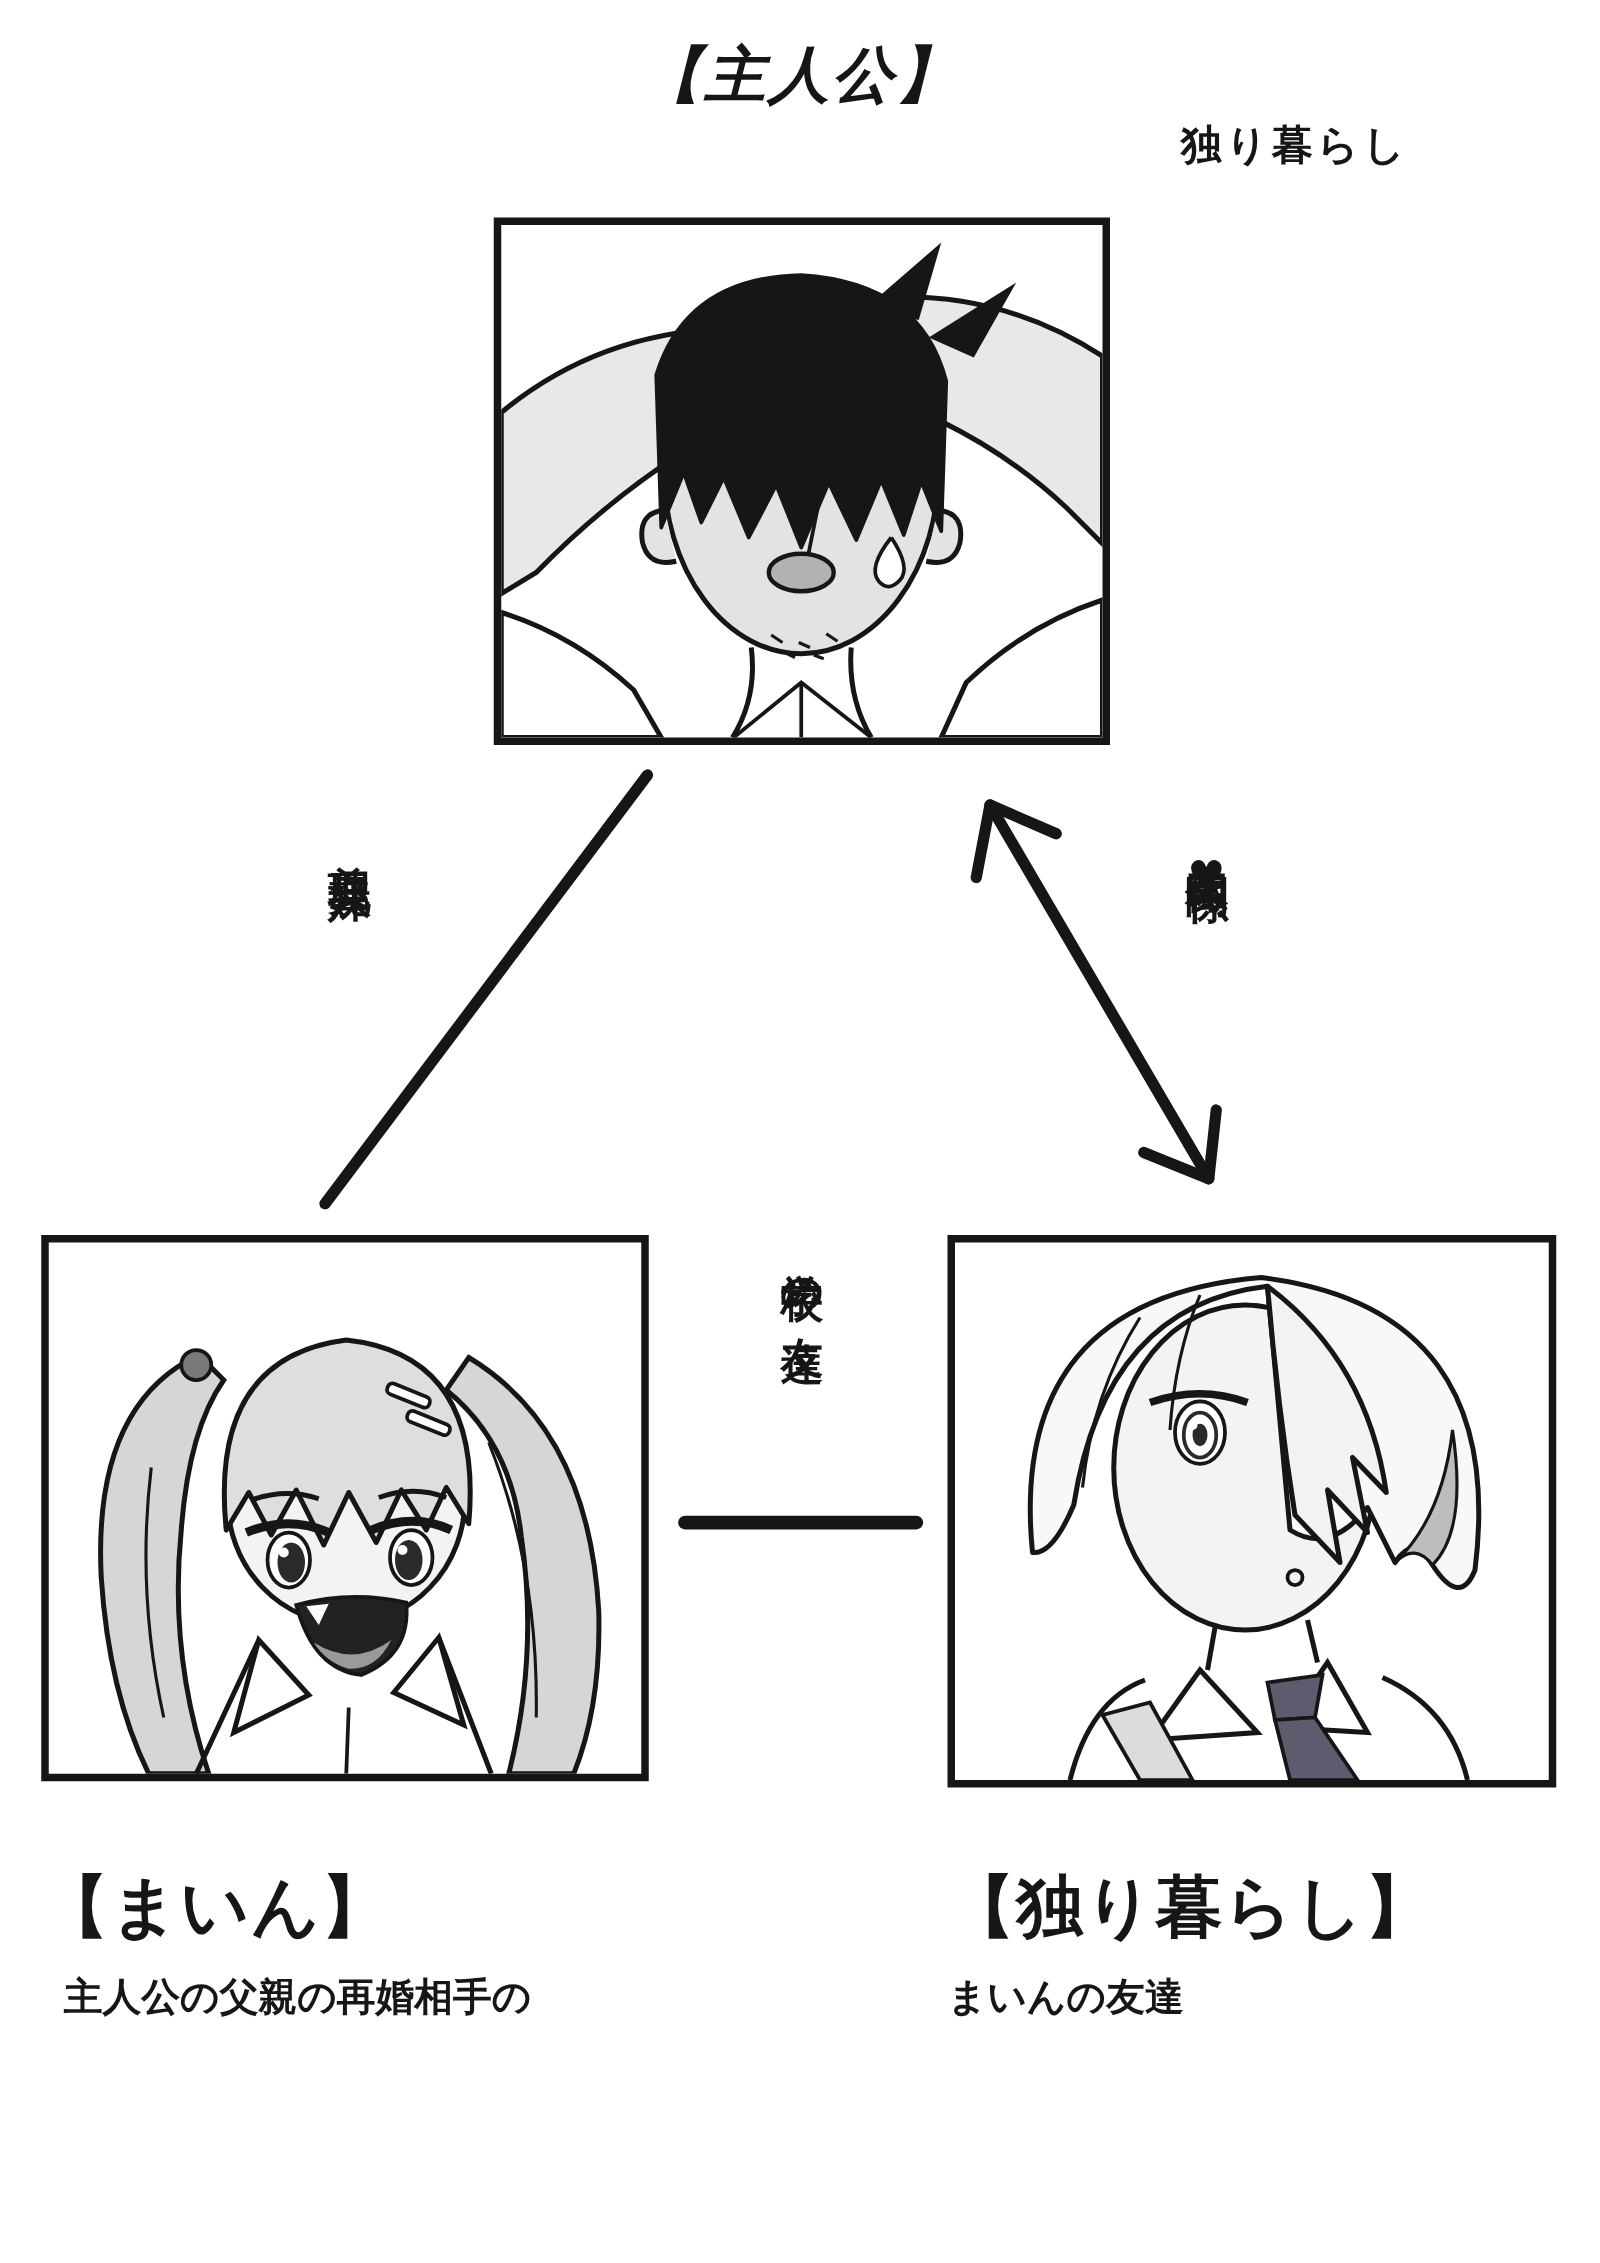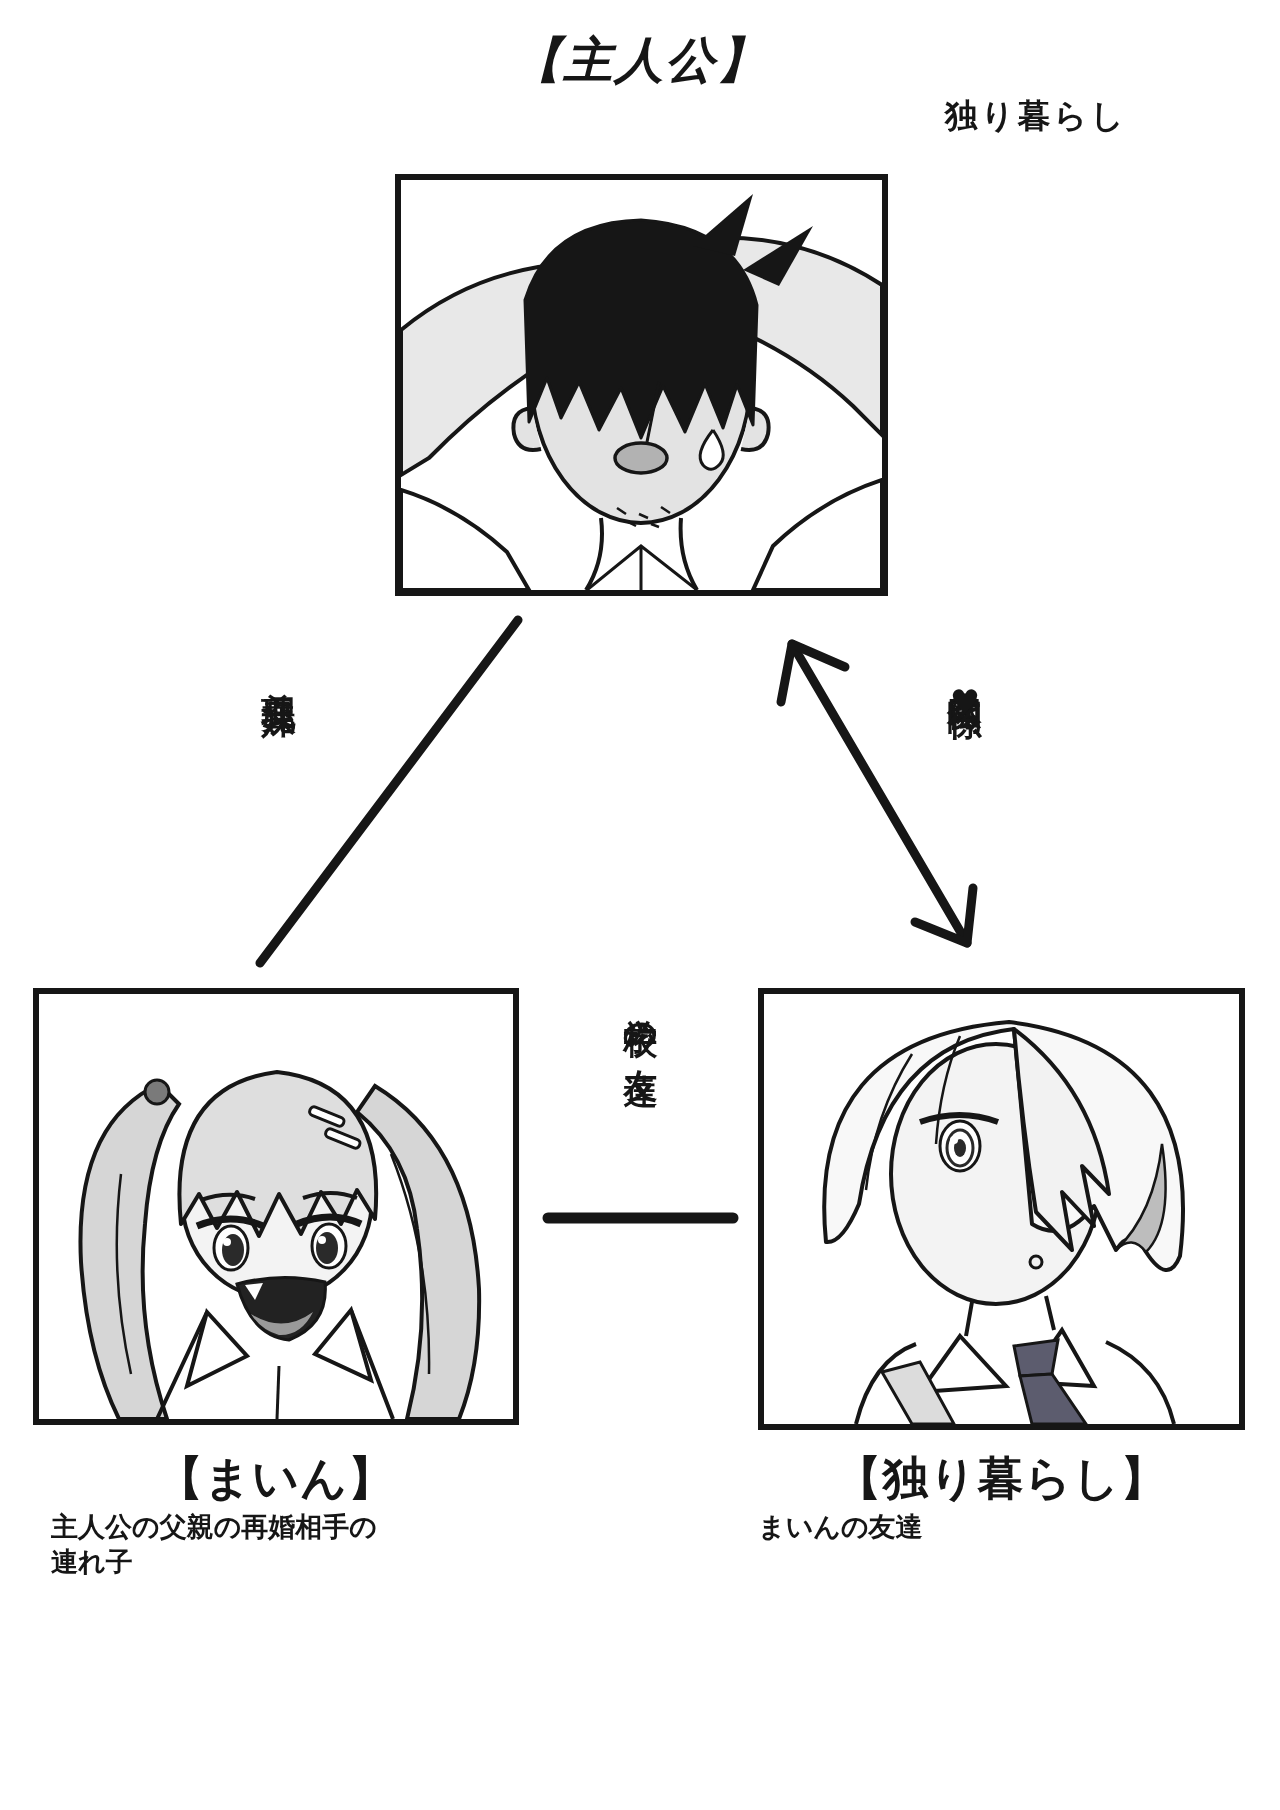--- a/index.html
+++ b/index.html
@@ -29,22 +29,22 @@
     writing-mode:vertical-rl;text-orientation:upright;
     font-size:34px;line-height:1;letter-spacing:4px;
     white-space:nowrap;
   }
   #label-step-siblings{left:262px;top:666px;}
   #label-physical{left:948px;top:666px;}
   #label-school{left:624px;top:992px;}
   .caption{box-sizing:border-box;}
   #caption-main{left:33px;top:1452px;width:486px;}
   #caption-rino{left:758px;top:1452px;width:487px;}
-  .caption-title{font-size:46px;letter-spacing:1px;text-align:center;line-height:1.15;}
-  .caption-desc{font-size:27px;line-height:1.3;margin-top:4px;}
+  .caption-title{font-size:54px;letter-spacing:1px;line-height:1.15;margin-top:43px;}
+  .caption-desc{font-size:31px;line-height:1.3;margin-top:21px;}
   #caption-main .caption-desc{text-align:left;padding-left:18px;}
   #caption-rino .caption-desc{}
   #connector-svg{left:0;top:0;width:1280px;height:1810px;pointer-events:none;}
   .stroke{stroke:#161616;fill:none;stroke-linecap:round;stroke-linejoin:round;}
 </style>
 </head>
 <body>
 
 <div class="abs page-title">【主人公】</div>
 <div class="abs page-subtitle">独り暮らし</div>
@@ -161,20 +161,19 @@
       <path d="M250,352 L294,346 L288,380 L256,382 Z" fill="#5c5c6e" stroke="#161616" stroke-width="3"></path>
       <path d="M256,382 L288,380 L322,430 L268,430 Z" fill="#5c5c6e" stroke="#161616" stroke-width="3"></path>
     </g>
   </svg>
 </div>
 
 <div class="abs caption" id="caption-main">
   <div class="caption-title">【まいん】</div>
   <div class="caption-desc">
     <div>主人公の父親の再婚相手の</div>
-    <div>連れ子</div>
   </div>
 </div>
 
 <div class="abs caption" id="caption-rino">
   <div class="caption-title">【独り暮らし】</div>
   <div class="caption-desc">まいんの友達</div>
 </div>
 
 </body></html>

